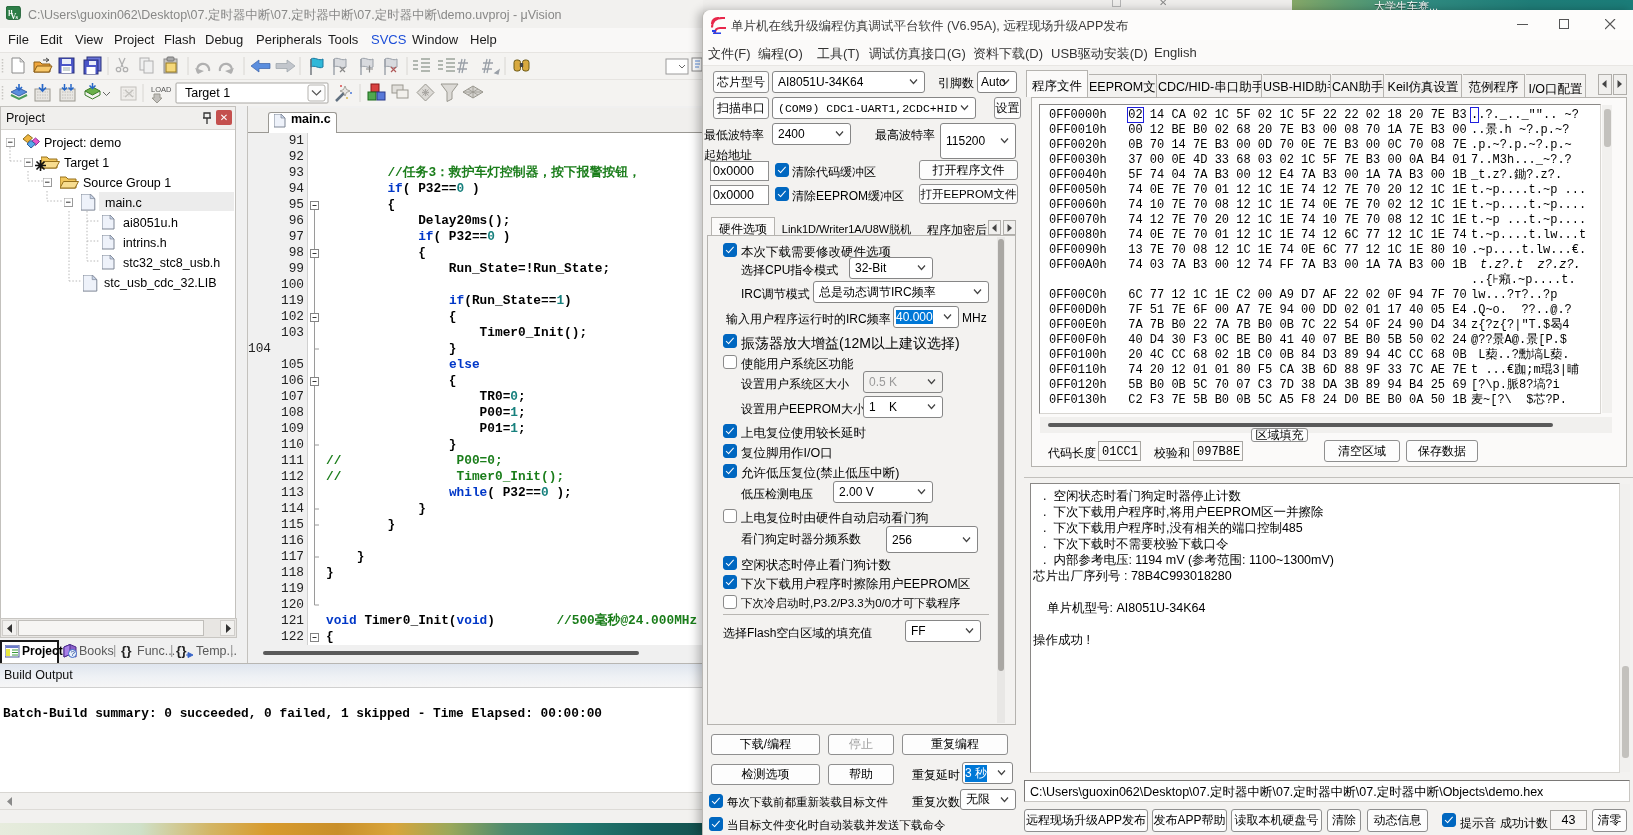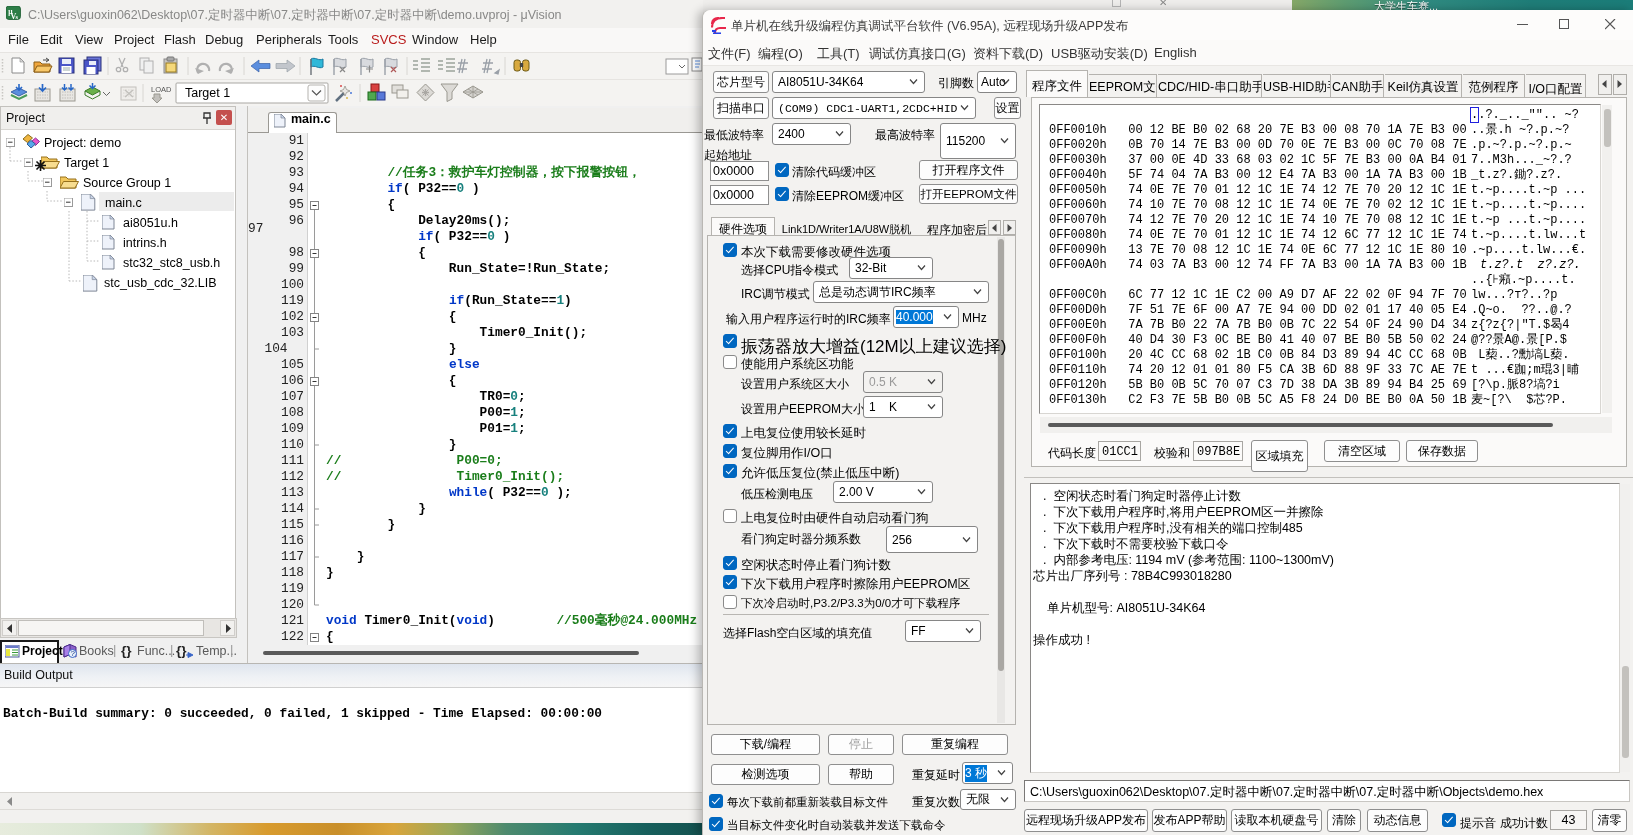--- a/index.html
+++ b/index.html
@@ -38,21 +38,21 @@
 </div>
     <div class="abs" style="left:0; top:28px; width:703px; height:24px; background:#f9f8f7;">
       <div class="abs" style="left:8px; top:4px; font-size:13px; color:#1b1b1b;">File</div>
       <div class="abs" style="left:40px; top:4px; font-size:13px; color:#1b1b1b;">Edit</div>
       <div class="abs" style="left:75px; top:4px; font-size:13px; color:#1b1b1b;">View</div>
       <div class="abs" style="left:114px; top:4px; font-size:13px; color:#1b1b1b;">Project</div>
       <div class="abs" style="left:164px; top:4px; font-size:13px; color:#1b1b1b;">Flash</div>
       <div class="abs" style="left:205px; top:4px; font-size:13px; color:#1b1b1b;">Debug</div>
       <div class="abs" style="left:256px; top:4px; font-size:13px; color:#1b1b1b;">Peripherals</div>
       <div class="abs" style="left:328px; top:4px; font-size:13px; color:#1b1b1b;">Tools</div>
-      <div class="abs" style="left:371px; top:4px; font-size:13px; color:#b91c1c;">SVCS</div>
+      <div class="abs" style="left:371px; top:4px; font-size:13px; color:#1d4ed8;">SVCS</div>
       <div class="abs" style="left:412px; top:4px; font-size:13px; color:#1b1b1b;">Window</div>
       <div class="abs" style="left:470px; top:4px; font-size:13px; color:#1b1b1b;">Help</div>
     </div>
     <div class="abs" style="left:0; top:52px; width:703px; height:27px; background:#f4f3f1; border-top:1px solid #e6e4e1;">
 <svg class="abs" style="left:0; top:0;" width="703" height="27">
  <path d="M2.5 6 v15" stroke="#c8c6c2" stroke-width="1.5" stroke-dasharray="1.5,1.5"></path>
  <g transform="translate(11,5)">
   <path d="M1 0 h8 l4 4 v11 h-12 z" fill="#fff" stroke="#8a8a8a"></path>
           <path d="M9 0 l4 4 h-4 z" fill="#d8d8d8" stroke="#8a8a8a" stroke-width=".6"></path>
  </g>
@@ -313,28 +313,28 @@
     </svg>
     <div class="abs" style="left:291px; top:112px; font-size:12.5px; font-weight:bold; color:#000;">main.c</div>
     <div class="abs" style="left:248px; top:133px; width:455px; height:512px; background:#fff; overflow:hidden;">
       <div class="abs" style="left:0; top:0; width:60px; height:512px; background:#f0f0f0; border-right:1px solid #d0d0d0;"></div>
       <div class="abs mono" style="left:0; top:0px; width:56px; text-align:right; font-size:12.8px; color:#222; line-height:16px;">91</div>
       <div class="abs mono" style="left:0; top:16px; width:56px; text-align:right; font-size:12.8px; color:#222; line-height:16px;">92</div>
       <div class="abs mono" style="left:0; top:32px; width:56px; text-align:right; font-size:12.8px; color:#222; line-height:16px;">93</div>
       <div class="abs mono" style="left:0; top:48px; width:56px; text-align:right; font-size:12.8px; color:#222; line-height:16px;">94</div>
       <div class="abs mono" style="left:0; top:64px; width:56px; text-align:right; font-size:12.8px; color:#222; line-height:16px;">95</div>
       <div class="abs mono" style="left:0; top:80px; width:56px; text-align:right; font-size:12.8px; color:#222; line-height:16px;">96</div>
-      <div class="abs mono" style="left:0; top:88px; width:56px; text-align:left; font-size:12.8px; color:#222; line-height:16px;">97</div>
+      <div class="abs mono" style="left:0; top:96px; width:56px; text-align:right; font-size:12.8px; color:#222; line-height:16px;">97</div>
       <div class="abs mono" style="left:0; top:112px; width:56px; text-align:right; font-size:12.8px; color:#222; line-height:16px;">98</div>
       <div class="abs mono" style="left:0; top:128px; width:56px; text-align:right; font-size:12.8px; color:#222; line-height:16px;">99</div>
       <div class="abs mono" style="left:0; top:144px; width:56px; text-align:right; font-size:12.8px; color:#222; line-height:16px;">100</div>
       <div class="abs mono" style="left:0; top:160px; width:56px; text-align:right; font-size:12.8px; color:#222; line-height:16px;">119</div>
       <div class="abs mono" style="left:0; top:176px; width:56px; text-align:right; font-size:12.8px; color:#222; line-height:16px;">102</div>
       <div class="abs mono" style="left:0; top:192px; width:56px; text-align:right; font-size:12.8px; color:#222; line-height:16px;">103</div>
-      <div class="abs mono" style="left:0; top:208px; width:56px; text-align:center; font-size:12.8px; color:#222; line-height:16px;">104</div>
+      <div class="abs mono" style="left:0; top:208px; width:56px; text-align:left; font-size:12.8px; color:#222; line-height:16px;">104</div>
       <div class="abs mono" style="left:0; top:224px; width:56px; text-align:right; font-size:12.8px; color:#222; line-height:16px;">105</div>
       <div class="abs mono" style="left:0; top:240px; width:56px; text-align:right; font-size:12.8px; color:#222; line-height:16px;">106</div>
       <div class="abs mono" style="left:0; top:256px; width:56px; text-align:right; font-size:12.8px; color:#222; line-height:16px;">107</div>
       <div class="abs mono" style="left:0; top:272px; width:56px; text-align:right; font-size:12.8px; color:#222; line-height:16px;">108</div>
       <div class="abs mono" style="left:0; top:288px; width:56px; text-align:right; font-size:12.8px; color:#222; line-height:16px;">109</div>
       <div class="abs mono" style="left:0; top:304px; width:56px; text-align:right; font-size:12.8px; color:#222; line-height:16px;">110</div>
       <div class="abs mono" style="left:0; top:320px; width:56px; text-align:right; font-size:12.8px; color:#222; line-height:16px;">111</div>
       <div class="abs mono" style="left:0; top:336px; width:56px; text-align:right; font-size:12.8px; color:#222; line-height:16px;">112</div>
       <div class="abs mono" style="left:0; top:352px; width:56px; text-align:right; font-size:12.8px; color:#222; line-height:16px;">113</div>
       <div class="abs mono" style="left:0; top:368px; width:56px; text-align:right; font-size:12.8px; color:#222; line-height:16px;">114</div>
@@ -561,21 +561,21 @@
     <div class="combo" style="left:190px; top:296px; width:66px; height:22px; padding-left:2px;">
       <span style="background:#0078d7; color:#fff;">40.000</span>
       <span class="arr">
         <svg width="9" height="9">
           <path d="M1 2.5 l3.5 4 l3.5 -4" fill="none" stroke="#444" stroke-width="1.2"></path>
         </svg>
       </span>
     </div>
     <div class="lbl" style="left:259px; top:301px;">MHz</div>
     <div class="cb on" style="left:20px; top:324px;"></div>
-    <div class="lbl" style="left:38px; top:325px; font-size:17px;">振荡器放大增益(12M以上建议选择)</div>
+    <div class="lbl" style="left:38px; top:325px; font-size:14px;">振荡器放大增益(12M以上建议选择)</div>
     <div class="cb off" style="left:20px; top:345px;"></div>
     <div class="lbl" style="left:38px; top:346px; font-size:12.5px;">使能用户系统区功能</div>
     <div class="lbl" style="left:38px; top:366px;">设置用户系统区大小</div>
     <div class="combo" style="left:160px; top:361px; width:80px; height:22px; color:#9a9a9a; background:#f3f2f0;">0.5 K<span class="arr">
         <svg width="9" height="9">
           <path d="M1 2.5 l3.5 4 l3.5 -4" fill="none" stroke="#444" stroke-width="1.2"></path>
         </svg>
       </span></div>
     <div class="lbl" style="left:38px; top:391px;">设置用户EEPROM大小</div>
     <div class="combo" style="left:160px; top:386px; width:80px; height:22px;">1&nbsp;&nbsp;&nbsp;&nbsp;K<span class="arr">
@@ -652,20 +652,21 @@
 <div class="abs" style="left:1598px; top:74px; width:14px; height:21px; background:#f0efed; border:1px solid #b0aeaa;"></div>
 <svg class="abs" style="left:1601px; top:80px;" width="7" height="8">
     <path d="M5.5 0 L1 4 L5.5 8 z" fill="#444"></path>
   </svg>
 <div class="abs" style="left:1613px; top:74px; width:14px; height:21px; background:#f0efed; border:1px solid #b0aeaa;"></div>
 <svg class="abs" style="left:1616px; top:80px;" width="7" height="8">
     <path d="M1.5 0 L6 4 L1.5 8 z" fill="#444"></path>
   </svg>
 <div class="abs" style="left:1031px; top:97px; width:596px; height:370px; background:#fbfaf9; border:1px solid #b5b3af;"></div>
 <div class="abs" style="left:1039px; top:104px; width:562px; height:310px; background:#fff; border-top:1px solid #8a8886; border-left:1px solid #8a8886; border-right:1px solid #d8d6d2; border-bottom:1px solid #d8d6d2; overflow:hidden;">
+    <div class="abs mono" style="left:9px; top:3px; font-size:12px; line-height:15px; color:#000; white-space:pre;">0FF0000h   <span style="outline:1px solid #2020dd;">02</span> 14 CA 02 1C 5F 02 1C 5F 22 22 02 18 20 7E B3</div>
     <div class="abs mono" style="left:431px; top:3px; font-size:12px; line-height:15px; color:#000; white-space:pre;"><span style="outline:1px solid #2020dd;">.</span>.?._.._"".. ~?</div>
     <div class="abs mono" style="left:9px; top:18px; font-size:12px; line-height:15px; color:#000; white-space:pre;">0FF0010h   00 12 BE B0 02 68 20 7E B3 00 08 70 1A 7E B3 00</div>
     <div class="abs mono" style="left:431px; top:18px; font-size:12px; line-height:15px; color:#000; white-space:pre;">..景.h ~?.p.~?</div>
     <div class="abs mono" style="left:9px; top:33px; font-size:12px; line-height:15px; color:#000; white-space:pre;">0FF0020h   0B 70 14 7E B3 00 0D 70 0E 7E B3 00 0C 70 08 7E</div>
     <div class="abs mono" style="left:431px; top:33px; font-size:12px; line-height:15px; color:#000; white-space:pre;">.p.~?.p.~?.p.~</div>
     <div class="abs mono" style="left:9px; top:48px; font-size:12px; line-height:15px; color:#000; white-space:pre;">0FF0030h   37 00 0E 4D 33 68 03 02 1C 5F 7E B3 00 0A B4 01</div>
     <div class="abs mono" style="left:431px; top:48px; font-size:12px; line-height:15px; color:#000; white-space:pre;">7..M3h..._~?.?</div>
     <div class="abs mono" style="left:9px; top:63px; font-size:12px; line-height:15px; color:#000; white-space:pre;">0FF0040h   5F 74 04 7A B3 00 12 E4 7A B3 00 1A 7A B3 00 1B</div>
     <div class="abs mono" style="left:431px; top:63px; font-size:12px; line-height:15px; color:#000; white-space:pre;">_t.z?.鋤?.z?.</div>
     <div class="abs mono" style="left:9px; top:78px; font-size:12px; line-height:15px; color:#000; white-space:pre;">0FF0050h   74 0E 7E 70 01 12 1C 1E 74 12 7E 70 20 12 1C 1E</div>
@@ -701,21 +702,21 @@
 <div class="abs" style="left:1602px; top:105px; width:10px; height:308px; background:#f1f0ee;">
  <div class="abs" style="left:1.5px; top:4px; width:7px; height:38px; background:#c3c1bd; border-radius:3px;"></div>
   </div>
 <div class="abs" style="left:1040px; top:417px; width:572px; height:16px; background:#f1f0ee;">
  <div class="abs" style="left:8px; top:6px; width:505px; height:4px; background:#5a5a5a; border-radius:2px;"></div>
   </div>
 <div class="lbl" style="left:1048px; top:445px;">代码长度</div>
 <div class="abs mono" style="left:1098px; top:441px; width:43px; height:20px; background:#fbfaf9; border:1px solid #a8a6a2; font-size:12px; padding:3px 0 0 3px;">01CC1</div>
 <div class="lbl" style="left:1154px; top:445px;">校验和</div>
 <div class="abs mono" style="left:1193px; top:441px; width:50px; height:20px; background:#fbfaf9; border:1px solid #a8a6a2; font-size:12px; padding:3px 0 0 3px;">097B8E</div>
-<div class="btn" style="left:1251px; top:440px; width:57px; height:32px;">区域填充</div>
+<div class="btn" style="left:1251px; top:428px; width:57px; height:14px;">区域填充</div>
 <div class="btn" style="left:1324px; top:440px; width:76px; height:22px;">清空区域</div>
 <div class="btn" style="left:1406px; top:440px; width:72px; height:22px;">保存数据</div>
 <div class="abs" style="left:1024px; top:477px; width:609px; height:300px; background:#f3f2f0; border-top:1px solid #c3c1bd;"></div>
 <div class="abs" style="left:1030px; top:483px; width:590px; height:290px; background:#fff; border-top:1px solid #8a8886; border-left:1px solid #8a8886; border-right:1px solid #d8d6d2; border-bottom:1px solid #d8d6d2; overflow:hidden;">
     <div class="abs" style="left:12px; top:4px; font-size:12.5px; color:#000; white-space:nowrap;">.&nbsp;&nbsp;空闲状态时看门狗定时器停止计数</div>
     <div class="abs" style="left:12px; top:20px; font-size:12.5px; color:#000; white-space:nowrap;">.&nbsp;&nbsp;下次下载用户程序时,将用户EEPROM区一并擦除</div>
     <div class="abs" style="left:12px; top:36px; font-size:12.5px; color:#000; white-space:nowrap;">.&nbsp;&nbsp;下次下载用户程序时,没有相关的端口控制485</div>
     <div class="abs" style="left:12px; top:52px; font-size:12.5px; color:#000; white-space:nowrap;">.&nbsp;&nbsp;下次下载时不需要校验下载口令</div>
     <div class="abs" style="left:12px; top:68px; font-size:12.5px; color:#000; white-space:nowrap;">.&nbsp;&nbsp;内部参考电压: 1194 mV (参考范围: 1100~1300mV)</div>
     <div class="abs" style="left:2px; top:84px; font-size:12.5px; color:#000; white-space:nowrap;">芯片出厂序列号 : 78B4C993018280</div>

